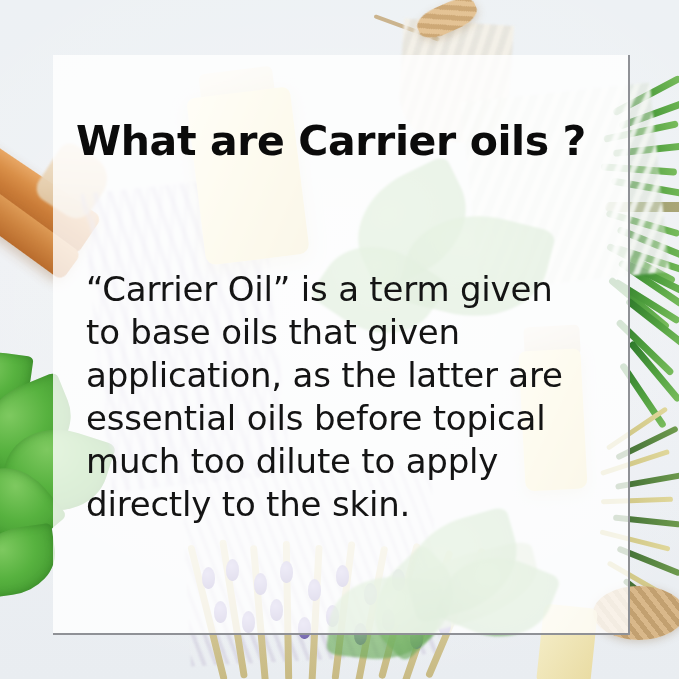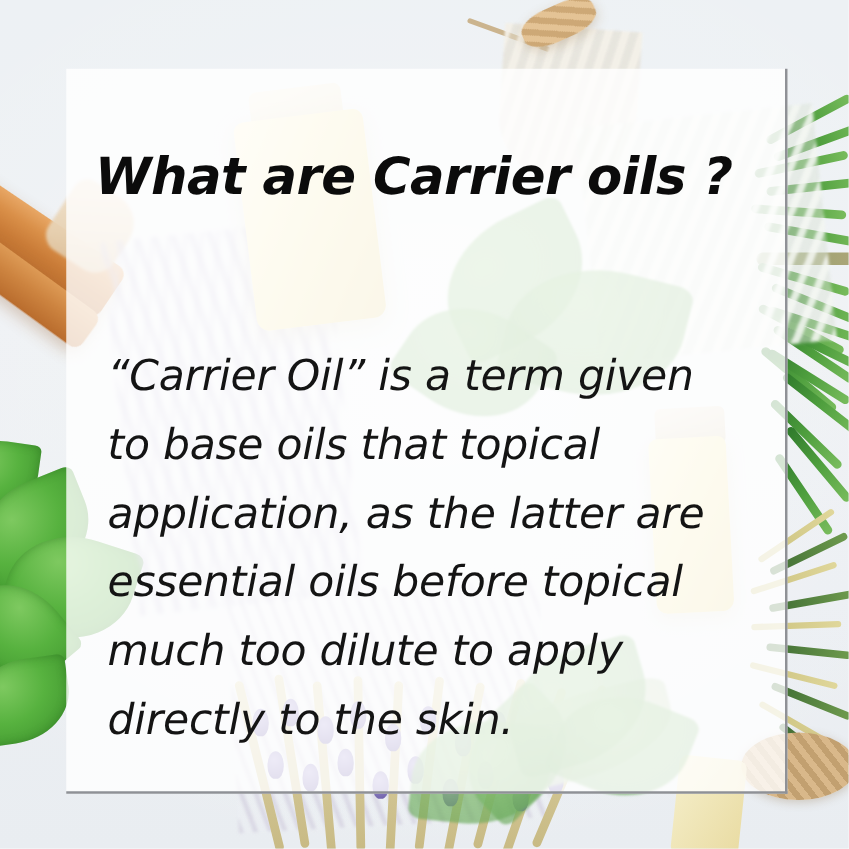--- a/index.html
+++ b/index.html
@@ -194,35 +194,35 @@
   
   .panel{
     position:absolute;left:53px;top:55px;width:575px;height:578px;
     background:rgba(255,255,255,.80);
     border-right:2px solid #8f9196;
     border-bottom:2px solid #8f9196;
     z-index:5;
   }
 
   
-  .text-layer{position:absolute;inset:0;z-index:6;font-style:italic;}
+  .text-layer{position:absolute;inset:0;z-index:6;}
   .heading{
     position:absolute;left:76px;top:120px;width:540px;
     font-family:"DejaVu Sans", sans-serif;
     font-weight:700;font-size:41px;line-height:1.05;
     letter-spacing:-0.4px;color:#0b0b0b;
     white-space:nowrap;
   }
   .body-copy{
     position:absolute;left:86px;top:268px;width:530px;
     font-family:"DejaVu Sans", sans-serif;
     font-weight:400;font-size:34px;line-height:43px;
     letter-spacing:-0.2px;color:#141414;
   }
-  .body-copy .ln{display:block;white-space:nowrap;margin-top:12px;}
+  .body-copy .ln{display:block;white-space:nowrap;}
 </style>
 </head>
 <body>
 
 <div class="canvas">
 
   <div class="photo">
 
     <div class="cinn"></div>
     <div class="cinn b"></div>
@@ -332,21 +332,21 @@
     <div class="mleaf-soft ms4"></div>
     <div class="mleaf-soft ms5"></div>
   </div>
 
   <div class="panel"></div>
 
   <div class="text-layer">
     <div class="heading">What are Carrier oils ?</div>
     <div class="body-copy">
       <span class="ln">“Carrier Oil” is a term given</span>
-      <span class="ln">to base oils that topical</span>
+      <span class="ln">to base oils that given</span>
       <span class="ln">application, as the latter are</span>
       <span class="ln">essential oils before topical</span>
       <span class="ln">much too dilute to apply</span>
       <span class="ln">directly to the skin.</span>
     </div>
   </div>
 
 </div>
 
 </body></html>

